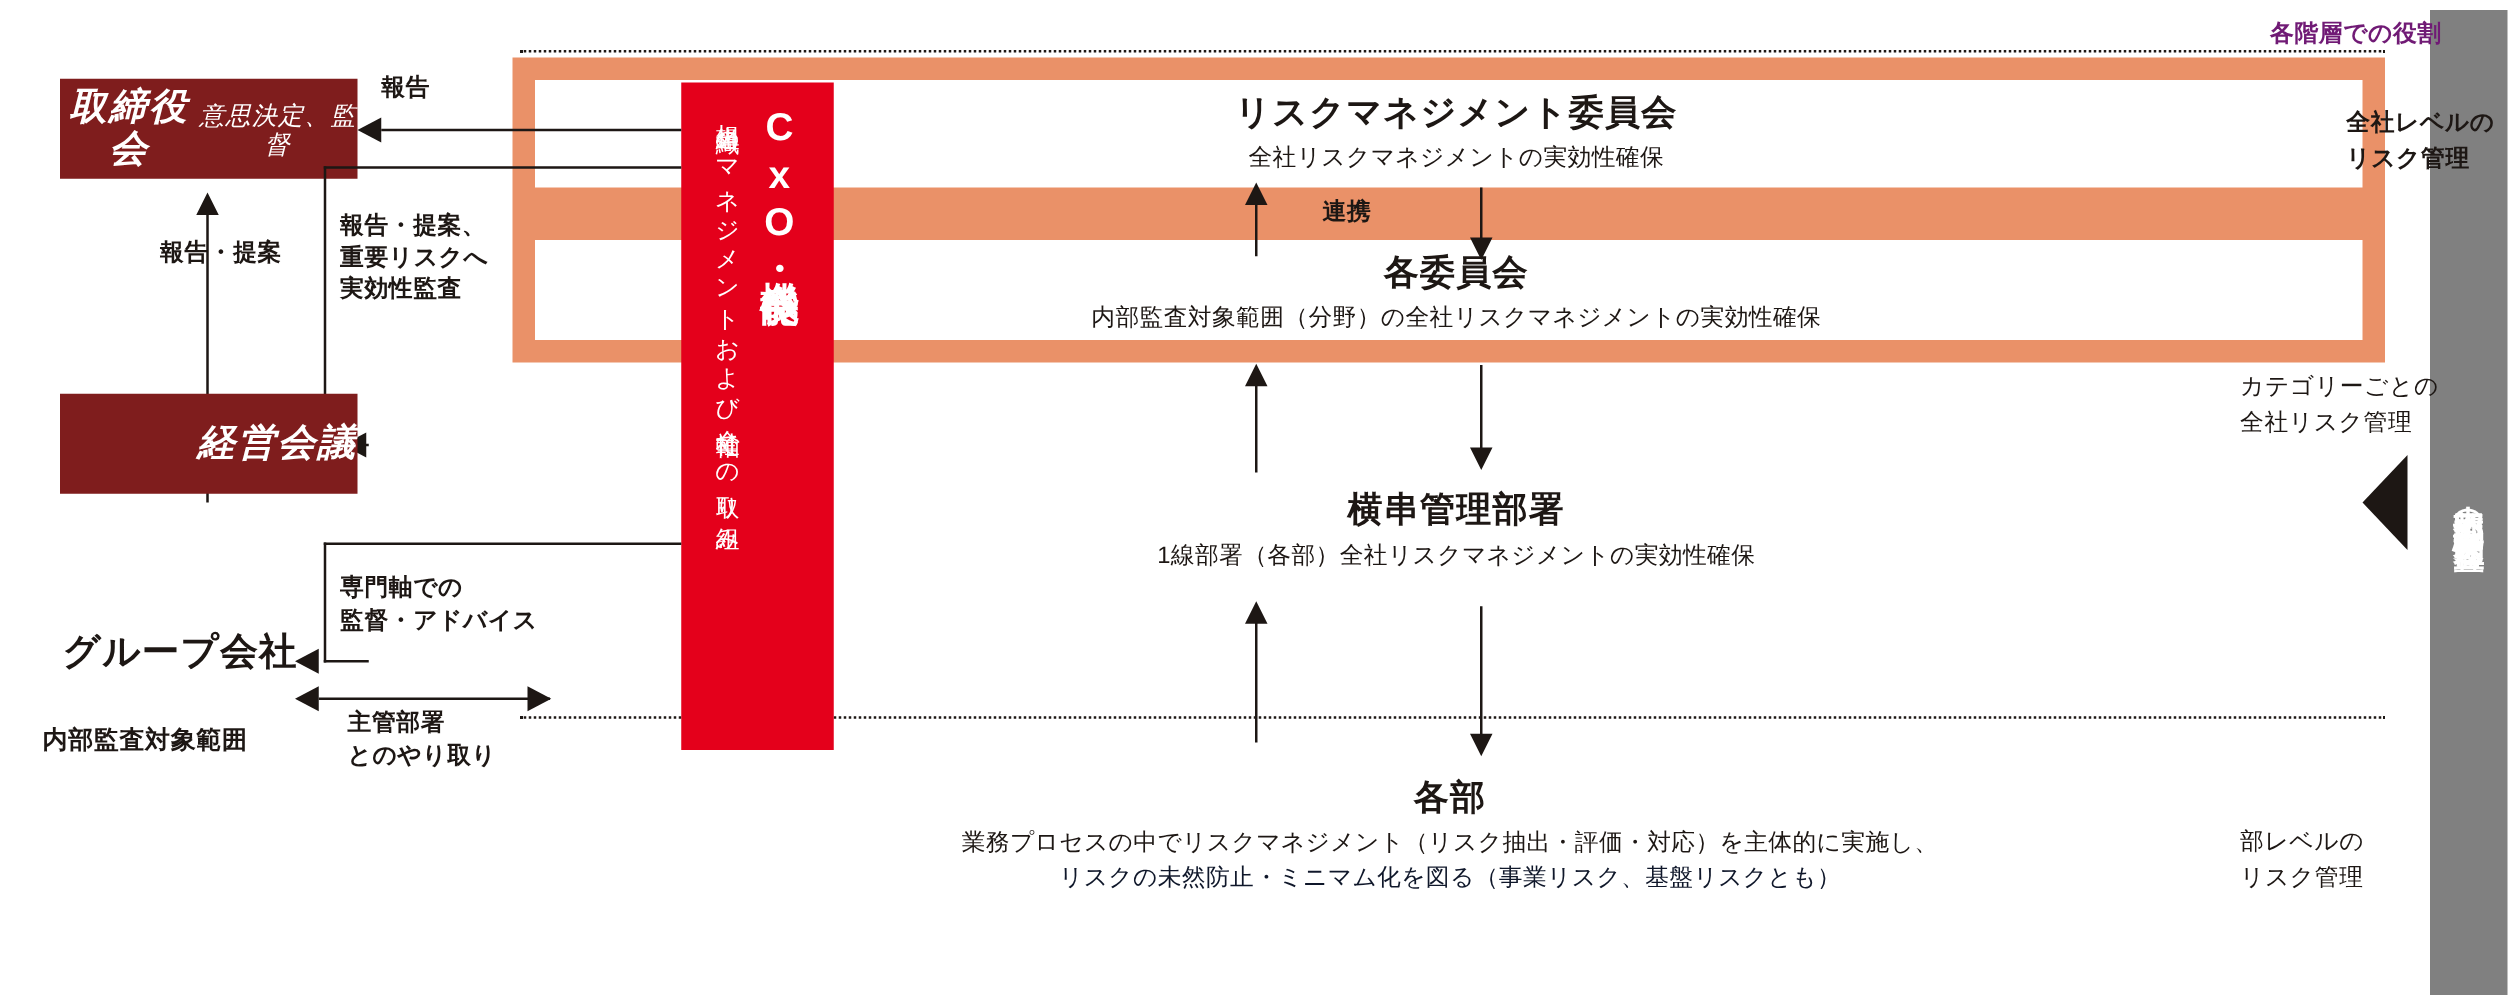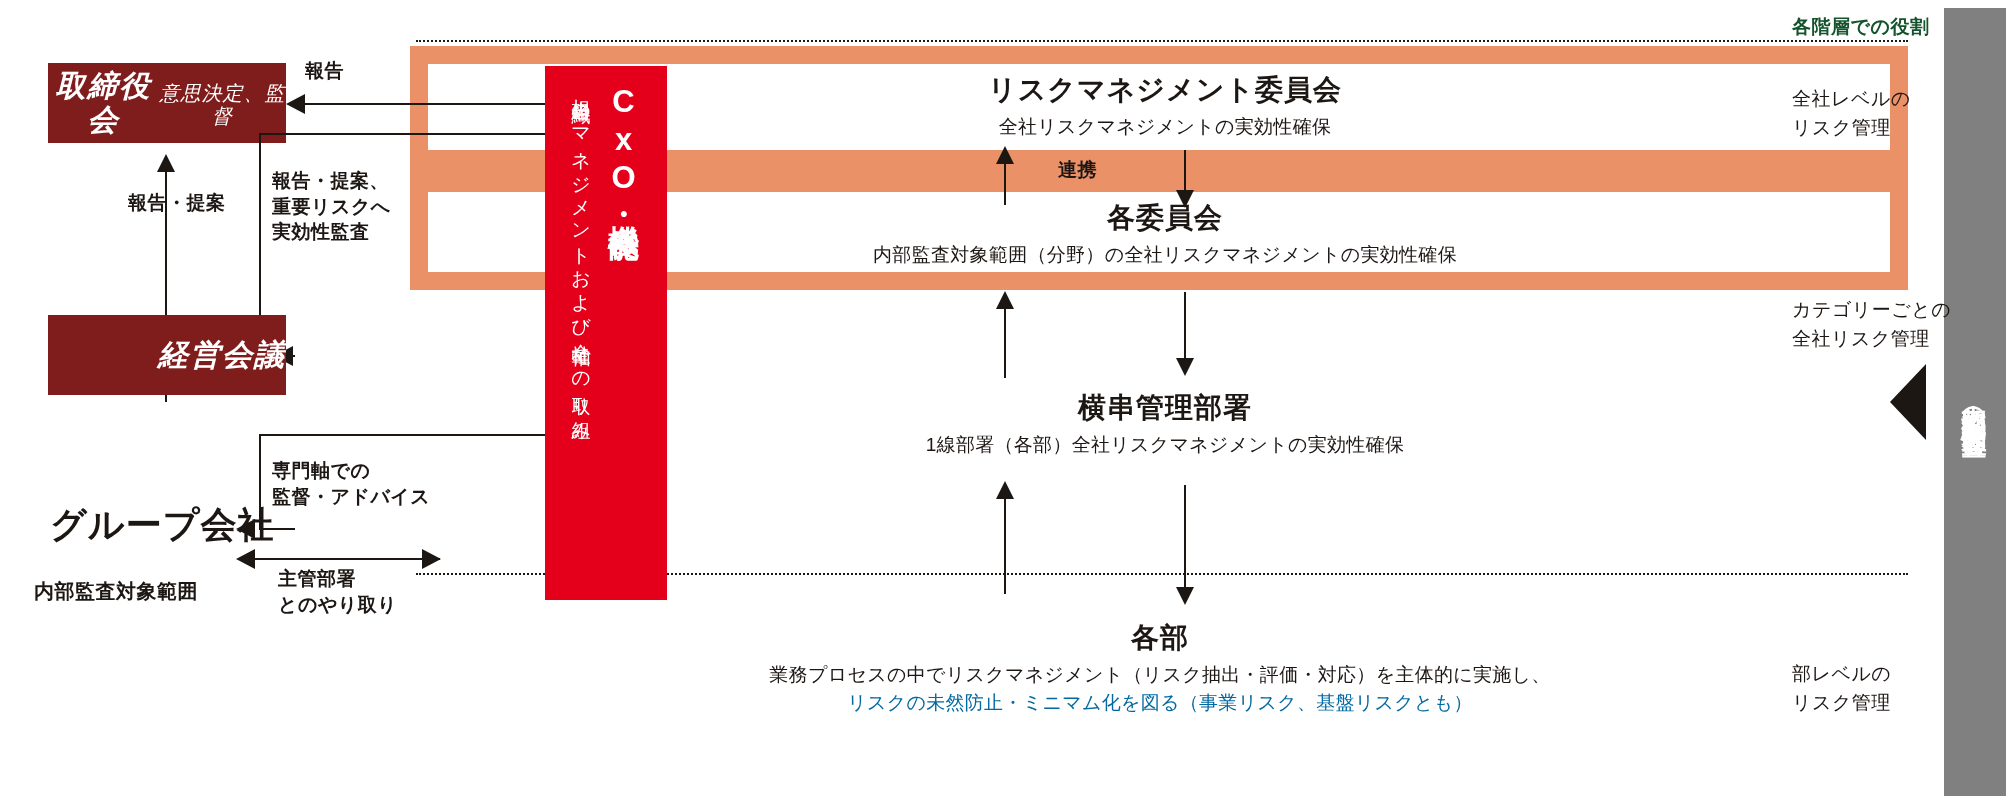--- a/index.html
+++ b/index.html
@@ -92,21 +92,21 @@
   .block .b-sub {
     font-size: 19px;
     margin-top: 7px;
     letter-spacing: 0.3px;
     color: #1d1714;
   }
   .block .b-sub2 {
     font-size: 19px;
     margin-top: 3px;
     letter-spacing: 0.3px;
-    color: #0369a1;
+    color: #0f172a;
   }
 
   
   .lbl {
     font-size: 19px;
     font-weight: bold;
     color: #1d1714;
     line-height: 1.35;
     letter-spacing: 0.5px;
     white-space: pre-line;
@@ -115,26 +115,27 @@
     font-size: 19px;
     color: #1d1714;
     line-height: 1.5;
     letter-spacing: 0.5px;
     white-space: pre-line;
     text-align: left;
   }
   .lbl-rolehdr {
     font-size: 19px;
     font-weight: bold;
-    color: #14532d;
+    color: #701a75;
     letter-spacing: 0.5px;
     white-space: nowrap;
+    margin-left: 24px;
   }
   .group-co {
-    font-size: 36px;
+    font-size: 30px;
     font-weight: bold;
     letter-spacing: 1px;
     color: #1d1714;
     white-space: nowrap;
   }
   .audit-scope {
     font-size: 20px;
     font-weight: bold;
     letter-spacing: 0.5px;
     color: #1d1714;
@@ -214,21 +215,21 @@
   <div class="abs orange-frame" style="left:410px; top:46px; width:1498px; height:244px;"></div>
 
   <div class="abs white-panel" style="left:428px; top:64px; width:1462px; height:86px;"></div>
 
   <div class="abs white-panel" style="left:428px; top:192px; width:1462px; height:80px;"></div>
 
   <div class="abs block" style="left:600px; top:72px; width:1130px;">
     <div class="b-title">リスクマネジメント委員会</div>
     <div class="b-sub">全社リスクマネジメントの実効性確保</div>
   </div>
-  <div class="abs lbl-right" style="left:1792px; top:85px;">全社レベルの
+  <div class="abs lbl-right" style="left:1877px; top:85px;font-weight:bold;">全社レベルの
 リスク管理</div>
 
   <div class="abs vline" style="left:1004px; top:155px; height:50px;"></div>
   <div class="abs arr-up" style="left:996px; top:146px;"></div>
   <div class="abs vline" style="left:1184px; top:150px; height:48px;"></div>
   <div class="abs arr-down" style="left:1176px; top:190px;"></div>
   <div class="abs lbl" style="left:1058px; top:157px;">連携</div>
 
   <div class="abs block" style="left:600px; top:200px; width:1130px;">
     <div class="b-title">各委員会</div>

